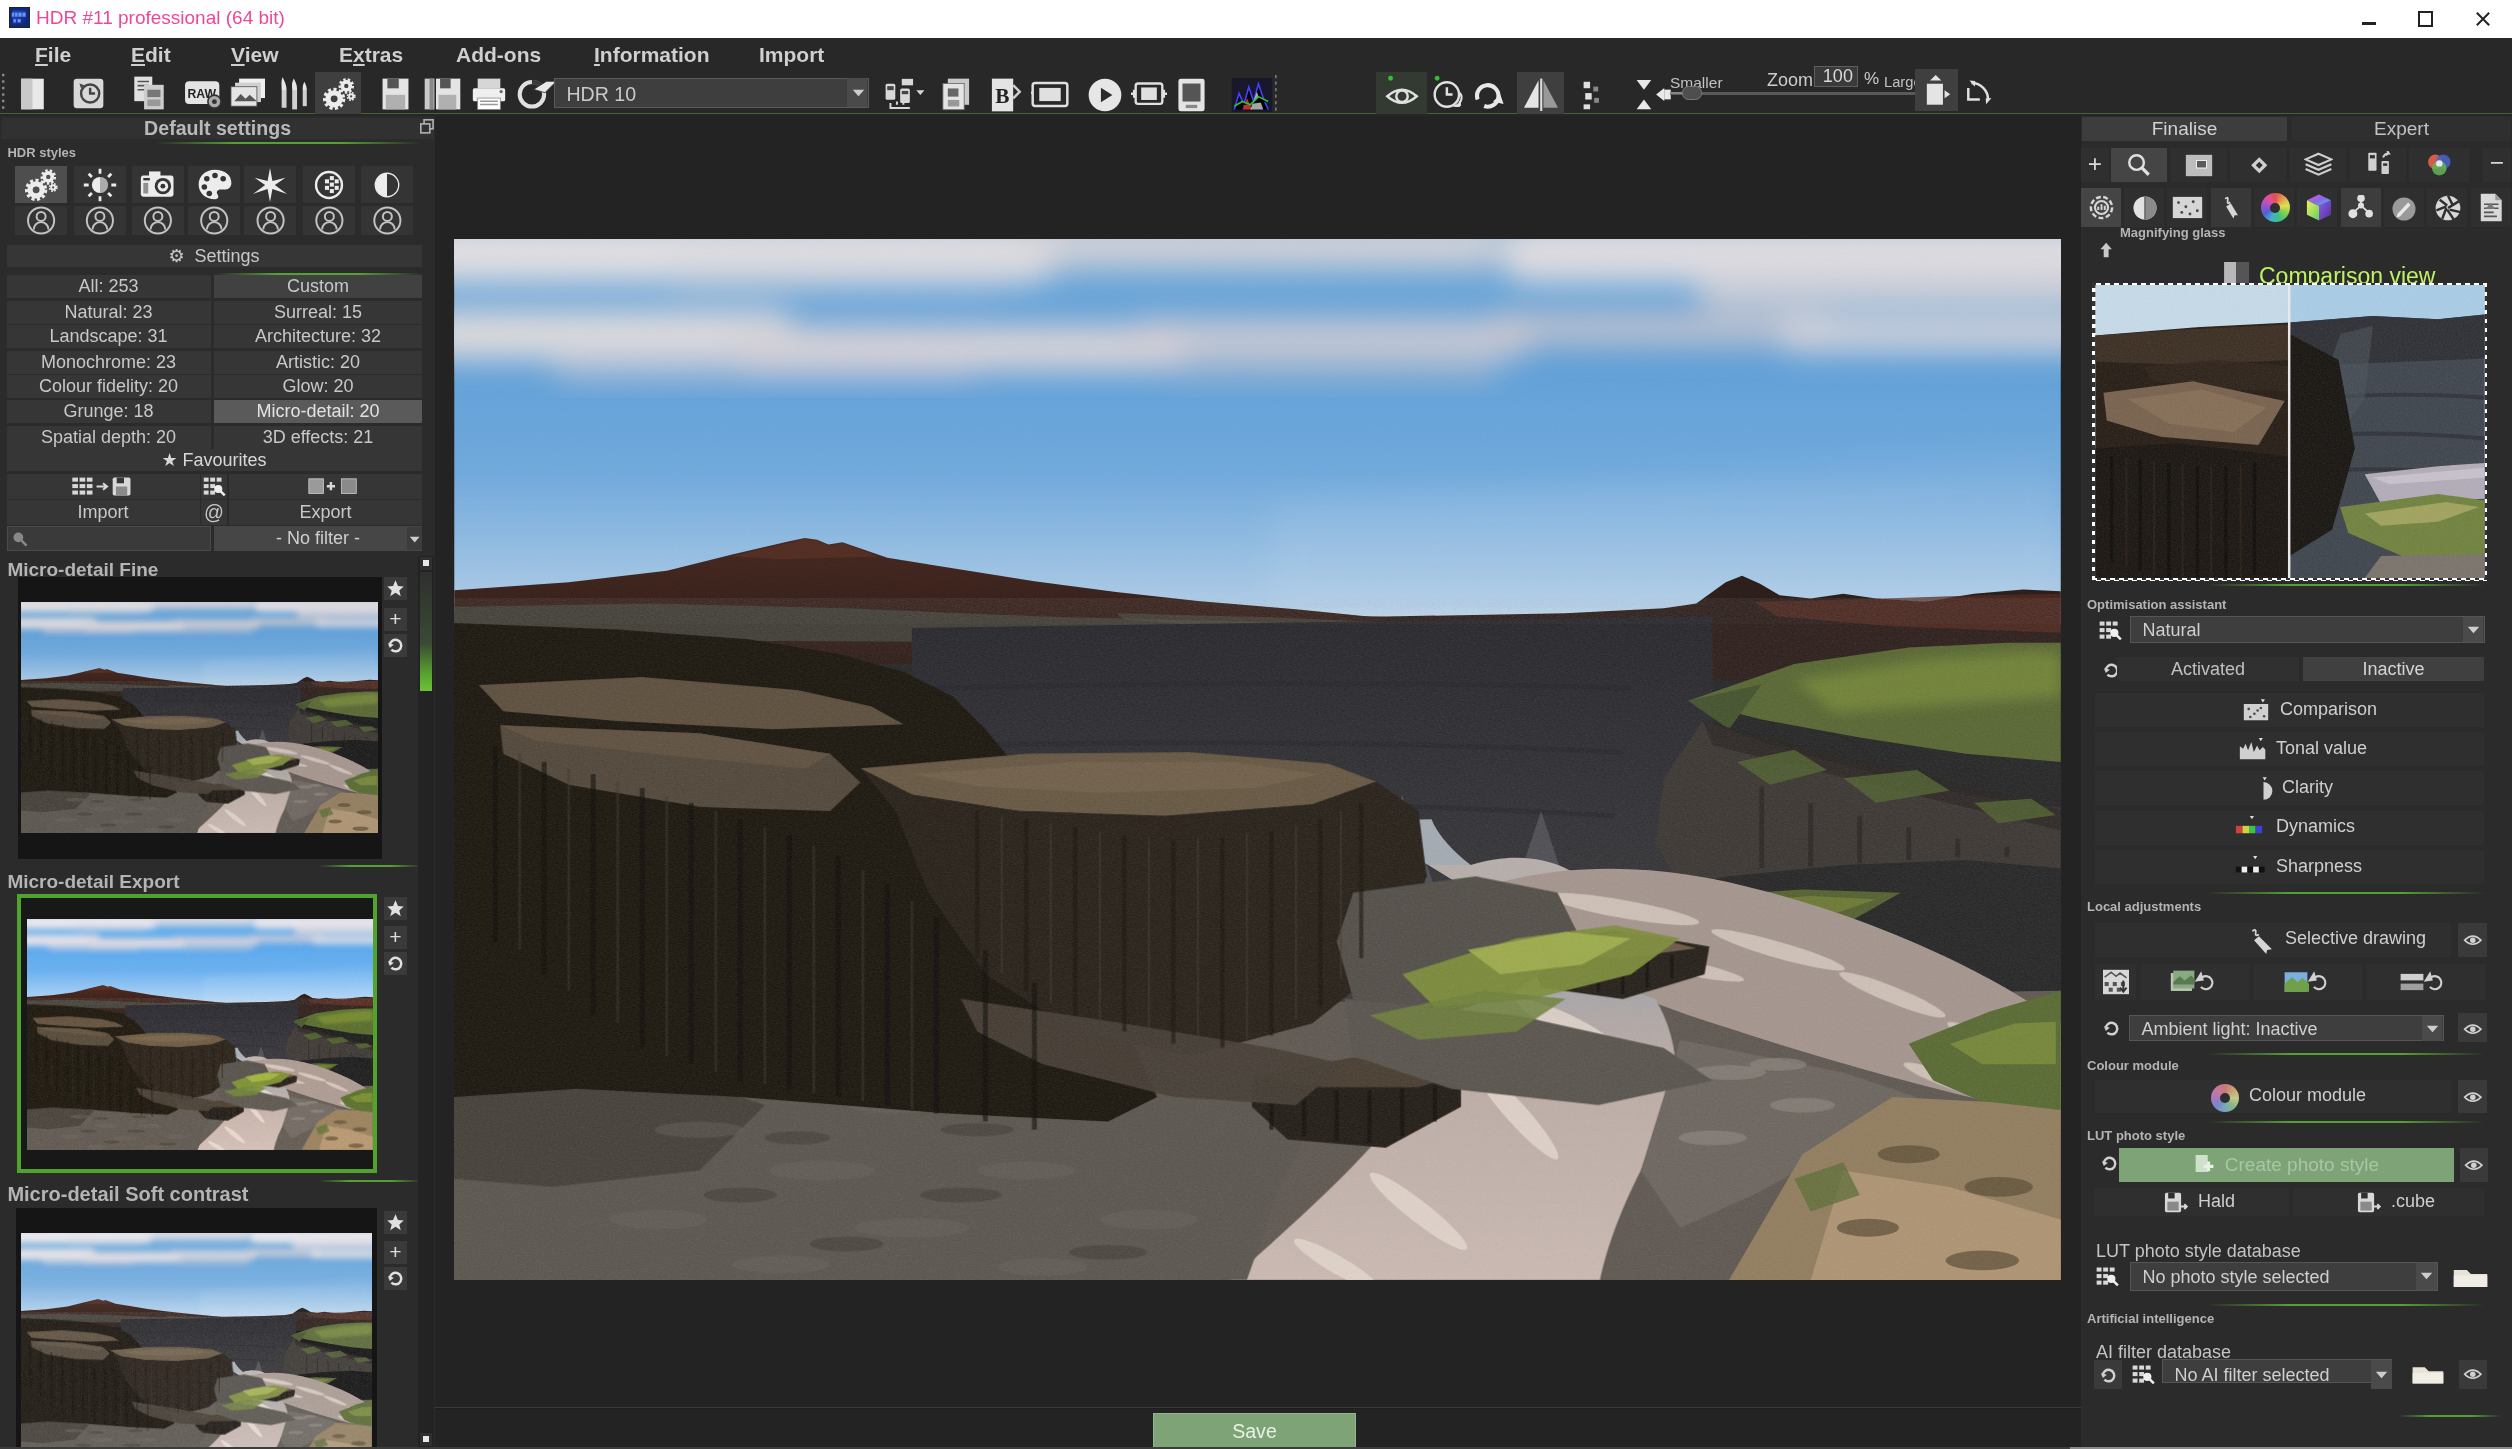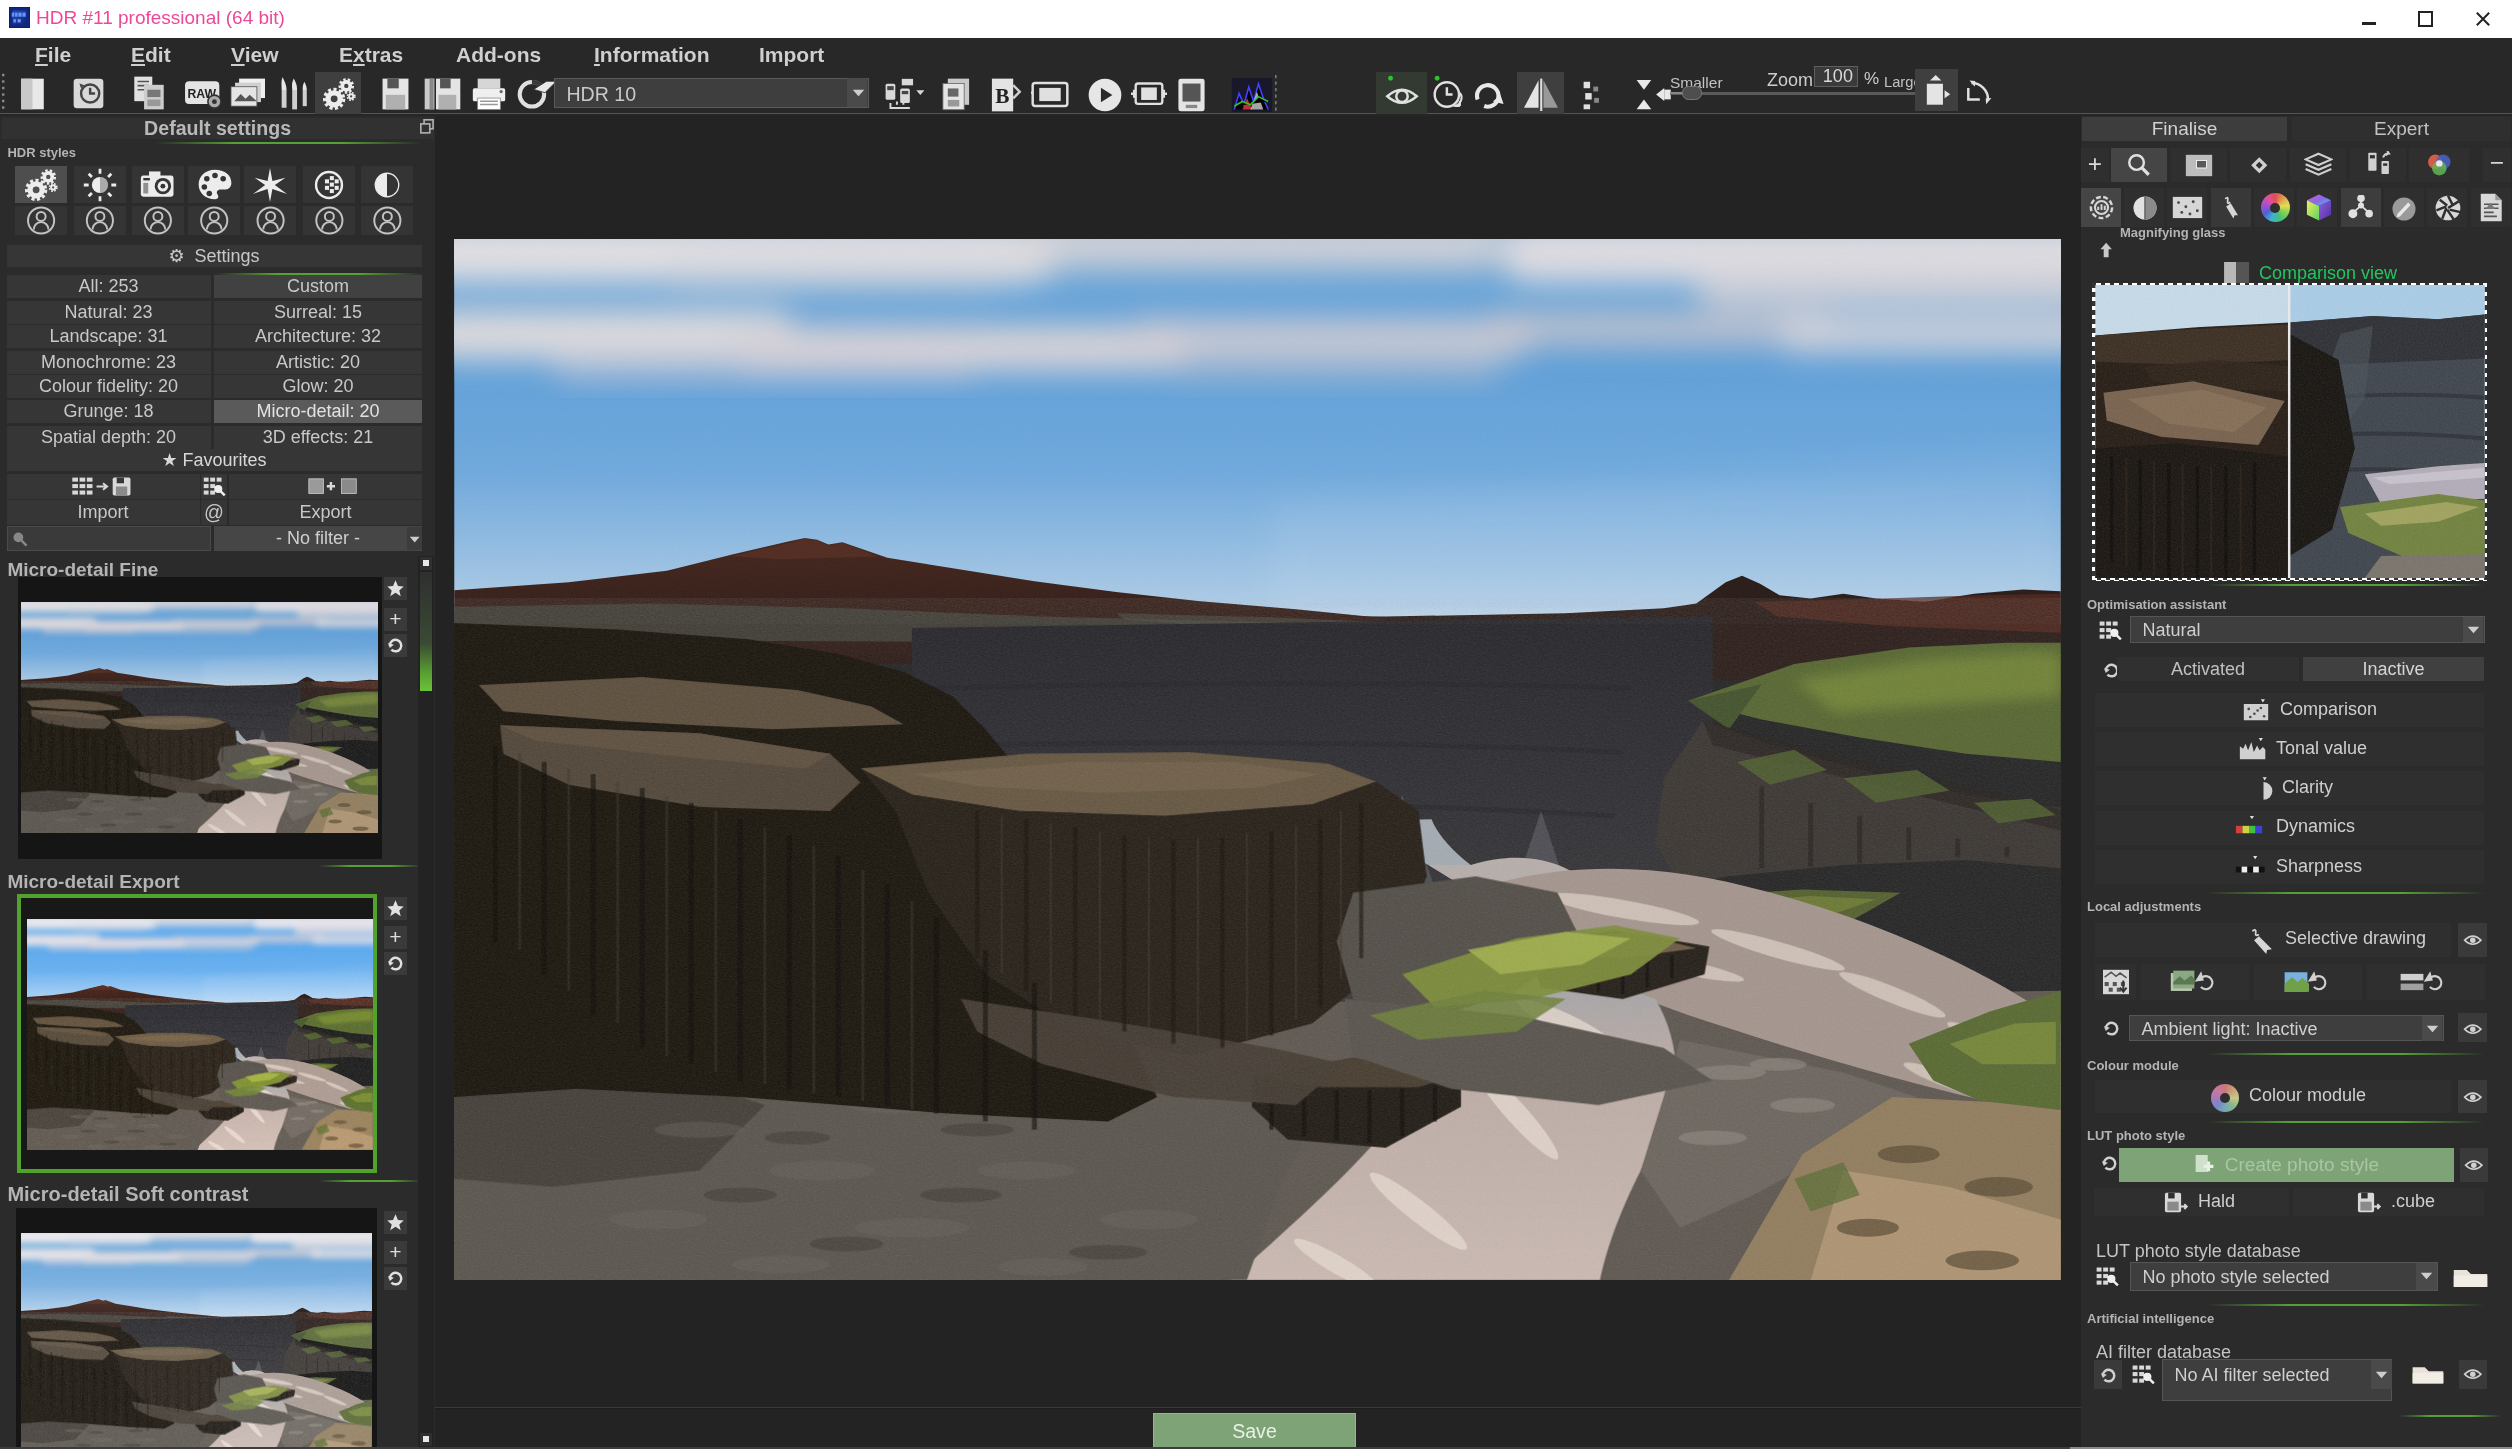--- a/index.html
+++ b/index.html
@@ -966,21 +966,21 @@
   </svg>
 
 <svg class="a" style="left:2098px;top:241px" width="16.3" height="18" viewBox="0 0 20 22">
     <path d="M10,2 L17,10 H13 V20 H7 V10 H3 Z" fill="#c8c8c8"></path>
   </svg>
 <div class="a seclabel" style="left:2120px;top:225px">Magnifying glass</div>
 <svg class="a" style="left:2224px;top:262px" width="26" height="21" viewBox="0 0 32 26">
     <rect x="0" y="0" width="15" height="26" fill="#b8b8b8"></rect>
     <rect x="15" y="0" width="16" height="26" fill="#555"></rect>
   </svg>
-<div class="a" style="left:2259px;top:263px;font-size:18px;color:#22c55e">Comparison view</div>
+<div class="a" style="left:2259px;top:263px;font-size:23px;color:#bef264">Comparison view</div>
 
 <div class="a" style="left:2092px;top:283px;width:395px;height:298px;background:repeating-conic-gradient(#fff 0 25%,#333 0 50%) 0 0/9px 9px"></div>
 <svg class="a" style="left:2095px;top:285px" width="390" height="293" viewBox="0 0 477 359">
     <use href="#magscene"></use>
   </svg>
 <div class="a greenline" style="left:2207px;top:584px;width:278px"></div>
 
 <div class="a seclabel" style="left:2087px;top:597px">Optimisation assistant</div>
 <svg class="a" style="left:2098px;top:619px" width="24.5" height="23" viewBox="0 0 30 26">
  <g fill="#d8d8d8">
@@ -1210,21 +1210,21 @@
       <rect x="10" y="2" width="6" height="5"></rect>
       <rect x="18" y="2" width="6" height="5"></rect>
       <rect x="2" y="10" width="6" height="5"></rect>
       <rect x="10" y="10" width="6" height="5"></rect>
       <rect x="2" y="18" width="6" height="5"></rect>
       <rect x="10" y="18" width="6" height="5"></rect>
     </g>
  <circle cx="20" cy="16" r="5" fill="#eee"></circle>
     <path d="M23,19 l5,5" stroke="#eee" stroke-width="3"></path>
 </svg>
-<div class="a ddl" style="left:2162px;top:1359px;width:230px;height:42px;line-height:30px;border:0.8px solid #555;padding-left:11.4px">No AI filter selected</div>
+<div class="a ddl" style="left:2162px;top:1359px;width:230px;height:24px;line-height:30px;border:0.8px solid #555;padding-left:11.4px">No AI filter selected</div>
 <div class="a" style="left:2371px;top:1360px;width:21px;height:29px;background:#4a4a4a"></div>
 <svg class="a" style="left:2375px;top:1371px" width="13" height="9" viewBox="0 0 16 11">
     <path d="M1,1 L15,1 8,9 Z" fill="#cdcdcd"></path>
   </svg>
 <svg class="a" style="left:2411px;top:1363px" width="42" height="23" viewBox="0 0 52 28">
     <path d="M2,5 h15 l5,5 h18 v15 h-38 Z" fill="#e8e2d8"></path>
     <path d="M2,12 h38 v13 h-38 Z" fill="#f2ede4"></path>
   </svg>
 <div class="a btn" style="left:2459px;top:1360px;width:28px;height:29px"></div>
 <svg class="a" style="left:2463px;top:1366px" width="19.6" height="16.3" viewBox="0 0 24 20">

